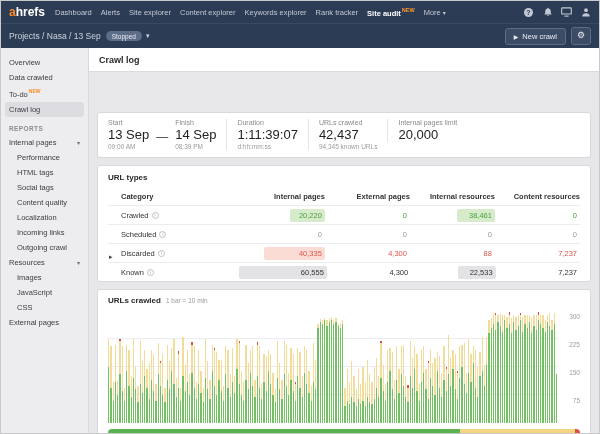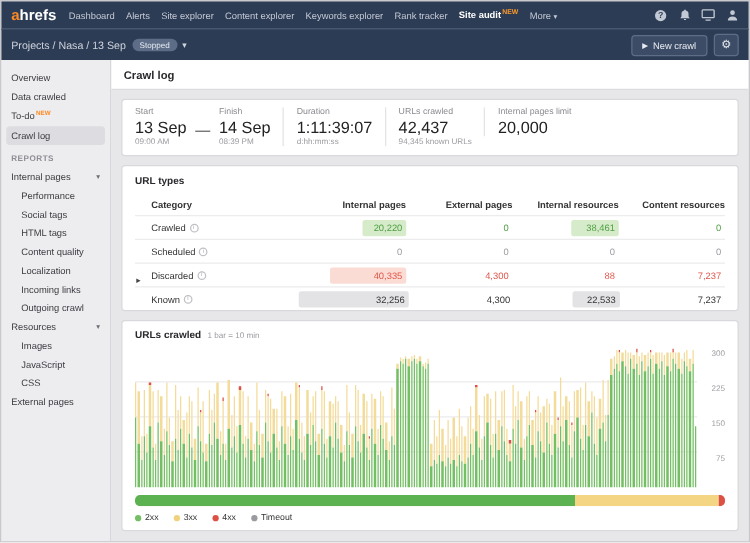--- a/index.html
+++ b/index.html
@@ -36,21 +36,21 @@
   .sb-item { font-size:7.5px; color:#3c3c40; padding:3px 4px; border-radius:3px; cursor:pointer; white-space:nowrap; position:relative; }
   .sb-item.active { background:#dcdce1; }
   .sb-item .sb-new { font-size:5px; color:#ff8a24; font-weight:bold; vertical-align:super; margin-left:1px; }
   .sb-header { font-size:6.5px; font-weight:bold; color:#8d8d93; letter-spacing:0.4px; padding:8px 4px 3px; }
   .sb-item.sub { padding-left:12px; }
   .sb-caret { float:right; font-size:6px; color:#6d6d73; margin-top:1px; }
 
   .main { flex:1; display:flex; flex-direction:column; overflow:hidden; background:#e7e7ea; }
   .title-band { background:#fff; border-bottom:1px solid #dcdce0; height:24px; line-height:24px; padding-left:10px; font-size:9px; font-weight:bold; color:#2a2a2e; flex:0 0 auto; }
   .content { padding:7px 8px; flex:1; overflow:hidden; }
-  .card { background:#fff; border:1px solid #d9d9dd; border-radius:3px; }
+  .card { background:#fff; border:1px solid #d9d9dd; border-radius:3px;margin-top:33px; }
 
   
   .stats-card { display:flex; padding:6px 10px 7px; align-items:flex-start; }
   .stat { display:flex; flex-direction:column; }
   .stat-label { font-size:7px; color:#8a8a90; margin-bottom:1px; }
   .stat-value { font-size:13px; color:#222; }
   .stat-sub { font-size:6.5px; color:#9b9ba1; margin-top:1px; }
   .stat-dash { font-size:12px; color:#444; padding:11px 7px 0; }
   .stat.divided { border-left:1px solid #e4e4e7; padding-left:10px; margin-left:10px; }
 
@@ -148,22 +148,22 @@
   <div class="body">
 
     <aside class="sidebar">
       <div class="sb-item">Overview</div>
       <div class="sb-item">Data crawled</div>
       <div class="sb-item"><span>To-do</span><span class="sb-new">NEW</span></div>
       <div class="sb-item active">Crawl log</div>
       <div class="sb-header">REPORTS</div>
       <div class="sb-item"><span>Internal pages</span><span class="sb-caret">▾</span></div>
       <div class="sb-item sub">Performance</div>
+      <div class="sb-item sub">HTML tags</div>
       <div class="sb-item sub">Social tags</div>
-      <div class="sb-item sub">HTML tags</div>
       <div class="sb-item sub">Content quality</div>
       <div class="sb-item sub">Localization</div>
       <div class="sb-item sub">Incoming links</div>
       <div class="sb-item sub">Outgoing crawl</div>
       <div class="sb-item"><span>Resources</span><span class="sb-caret">▾</span></div>
       <div class="sb-item sub">Images</div>
       <div class="sb-item sub">JavaScript</div>
       <div class="sb-item sub">CSS</div>
       <div class="sb-item">External pages</div>
     </aside>
@@ -239,21 +239,21 @@
               <span class="num t-red"><span class="pill pill-red" style="width: 61px;">40,335</span></span>
               <span class="num t-red"><span class="pill">4,300</span></span>
               <span class="num t-red"><span class="pill">88</span></span>
               <span class="num t-red"><span class="pill">7,237</span></span>
             </div>
             <div class="tbl-row">
               <span class="cat-cell">
                   <span>Known</span>
                   <span class="info-i">i</span>
                 </span>
-              <span class="num t-dark"><span class="pill pill-gray" style="width: 88px;">32,256</span></span>
+              <span class="num t-dark"><span class="pill pill-gray" style="width: 88px;">60,555</span></span>
               <span class="num t-dark"><span class="pill">4,300</span></span>
               <span class="num t-dark"><span class="pill pill-gray" style="width: 38px;">22,533</span></span>
               <span class="num t-dark"><span class="pill">7,237</span></span>
             </div>
           </div>
         </section>
 
         <section class="card chart-card">
           <div class="chart-head">
             <span class="card-title">URLs crawled</span>

